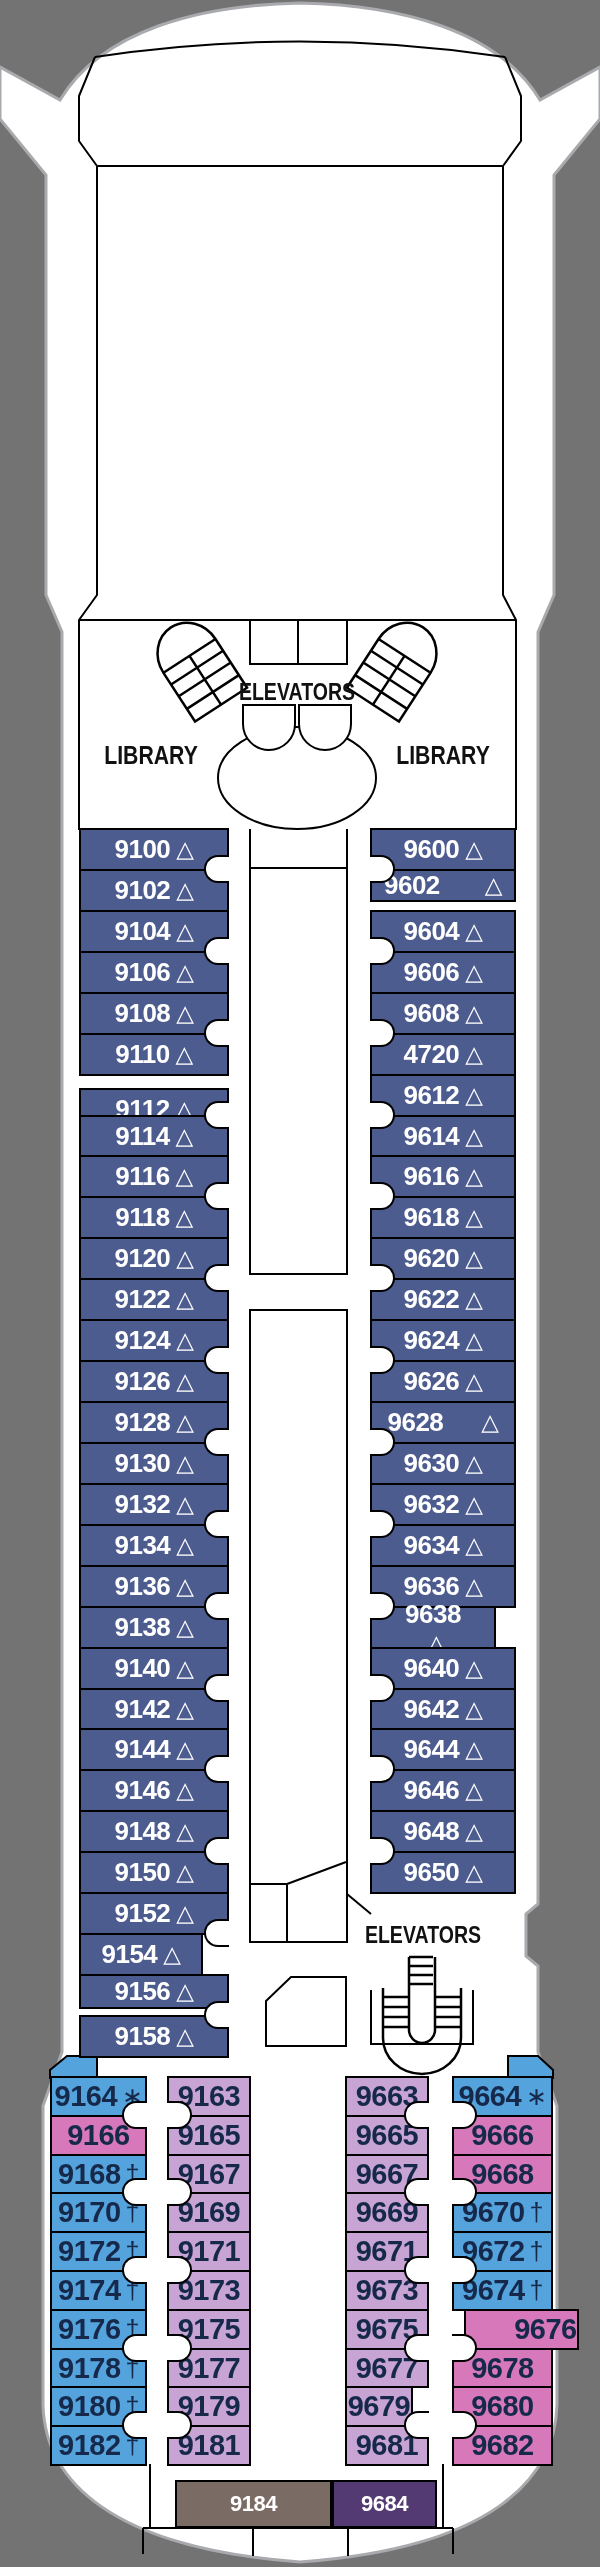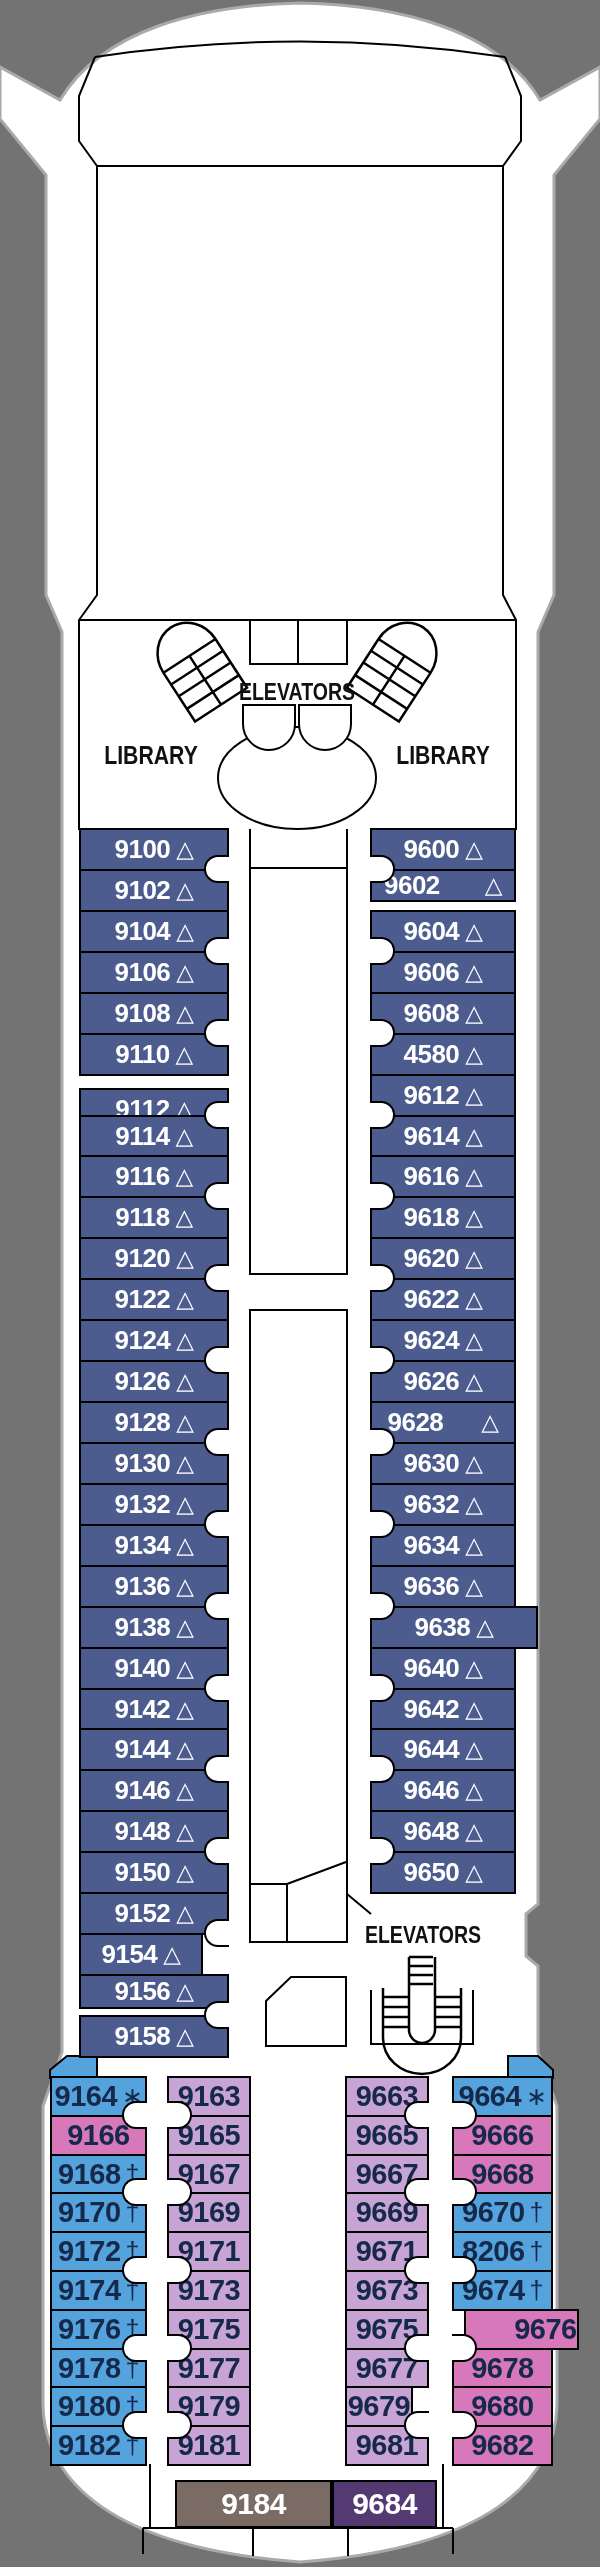--- a/index.html
+++ b/index.html
@@ -14,21 +14,21 @@
   .t-dark{color:var(--label-dark);}
   .c-navy{background:var(--cabin-navy);}
   .c-blue{background:var(--cabin-blue);}
   .c-pink{background:var(--cabin-pink);}
   .c-purple{background:var(--cabin-purple);}
   .c-brown{background:var(--cabin-brown);}
   .c-darkpurple{background:var(--cabin-darkpurple);}
   .fs-upper{font-size:26px;}
   .fs-lower{font-size:29px;}
   .fs-lower .sym{font-size:25px;margin-left:5px;}
-  .fs-stern{font-size:30px;}
+  .fs-stern{font-size:22px;}
   .fs-upper .sym{font-size:23px;}
   .notch{position:absolute;box-sizing:border-box;background:#fff;border:2px solid #000;
          width:25px;height:28px;z-index:4;}
   .notch.nright{border-right:none;border-radius:14px 0 0 14px;}
   .notch.nleft{border-left:none;border-radius:0 14px 14px 0;}
   .plan-label{position:absolute;transform:translate(-50%,-50%) scaleX(0.85);
          transform-origin:center;font-weight:bold;color:#111;white-space:nowrap;z-index:2;}
   .lbl-elevators{font-size:23px;}
   .lbl-library{font-size:25px;}
 </style>
@@ -260,21 +260,21 @@
     </div>
     <div class="cabin c-navy t-light fs-upper" style="left: 370px; top: 951px; width: 146px; height: 43px;">
       <span>9606</span>
       <span class="sym">△</span>
     </div>
     <div class="cabin c-navy t-light fs-upper" style="left: 370px; top: 992px; width: 146px; height: 43px;">
       <span>9608</span>
       <span class="sym">△</span>
     </div>
     <div class="cabin c-navy t-light fs-upper" style="left: 370px; top: 1033px; width: 146px; height: 43px;">
-      <span>4580</span>
+      <span>4720</span>
       <span class="sym">△</span>
     </div>
     <div class="cabin c-navy t-light fs-upper" style="left: 370px; top: 1074px; width: 146px; height: 43px;">
       <span>9612</span>
       <span class="sym">△</span>
     </div>
     <div class="cabin c-navy t-light fs-upper" style="left: 370px; top: 1115px; width: 146px; height: 42px;">
       <span>9614</span>
       <span class="sym">△</span>
     </div>
@@ -315,21 +315,21 @@
       <span class="sym">△</span>
     </div>
     <div class="cabin c-navy t-light fs-upper" style="left: 370px; top: 1524px; width: 146px; height: 43px;">
       <span>9634</span>
       <span class="sym">△</span>
     </div>
     <div class="cabin c-navy t-light fs-upper" style="left: 370px; top: 1565px; width: 146px; height: 43px;">
       <span>9636</span>
       <span class="sym">△</span>
     </div>
-    <div class="cabin c-navy t-light fs-upper" style="left: 370px; top: 1606px; width: 168px; height: 43px;">
+    <div class="cabin c-navy t-light fs-upper" style="left: 370px; top: 1606px; width: 126px; height: 43px; flex-direction: column;">
       <span>9638</span>
       <span class="sym">△</span>
     </div>
     <div class="cabin c-navy t-light fs-upper" style="left: 370px; top: 1647px; width: 146px; height: 43px;">
       <span>9640</span>
       <span class="sym">△</span>
     </div>
     <div class="cabin c-navy t-light fs-upper" style="left: 370px; top: 1688px; width: 146px; height: 42px;">
       <span>9642</span>
       <span class="sym">△</span>
@@ -485,21 +485,21 @@
       <span>9666</span>
     </div>
     <div class="cabin c-pink t-dark fs-lower" style="left: 452px; top: 2154px; width: 101px; height: 40px;">
       <span>9668</span>
     </div>
     <div class="cabin c-blue t-dark fs-lower" style="left: 452px; top: 2192px; width: 101px; height: 41px;">
       <span>9670</span>
       <span class="sym">†</span>
     </div>
     <div class="cabin c-blue t-dark fs-lower" style="left: 452px; top: 2231px; width: 101px; height: 41px;">
-      <span>8206</span>
+      <span>9672</span>
       <span class="sym">†</span>
     </div>
     <div class="cabin c-blue t-dark fs-lower" style="left: 452px; top: 2270px; width: 101px; height: 41px;">
       <span>9674</span>
       <span class="sym">†</span>
     </div>
     <div class="cabin c-pink t-dark fs-lower" style="left: 464px; top: 2309px; width: 115px; height: 41px; padding-left: 48px;">
       <span>9676</span>
     </div>
     <div class="cabin c-pink t-dark fs-lower" style="left: 452px; top: 2348px; width: 101px; height: 40px;">

